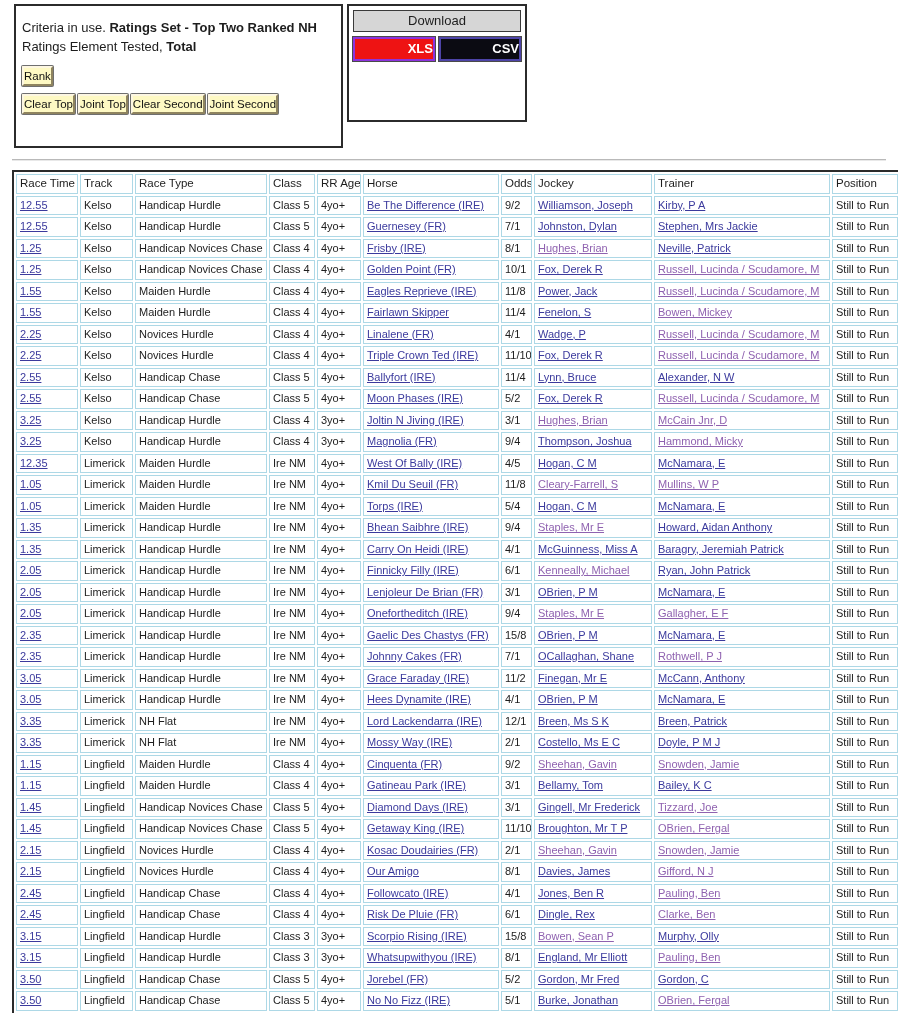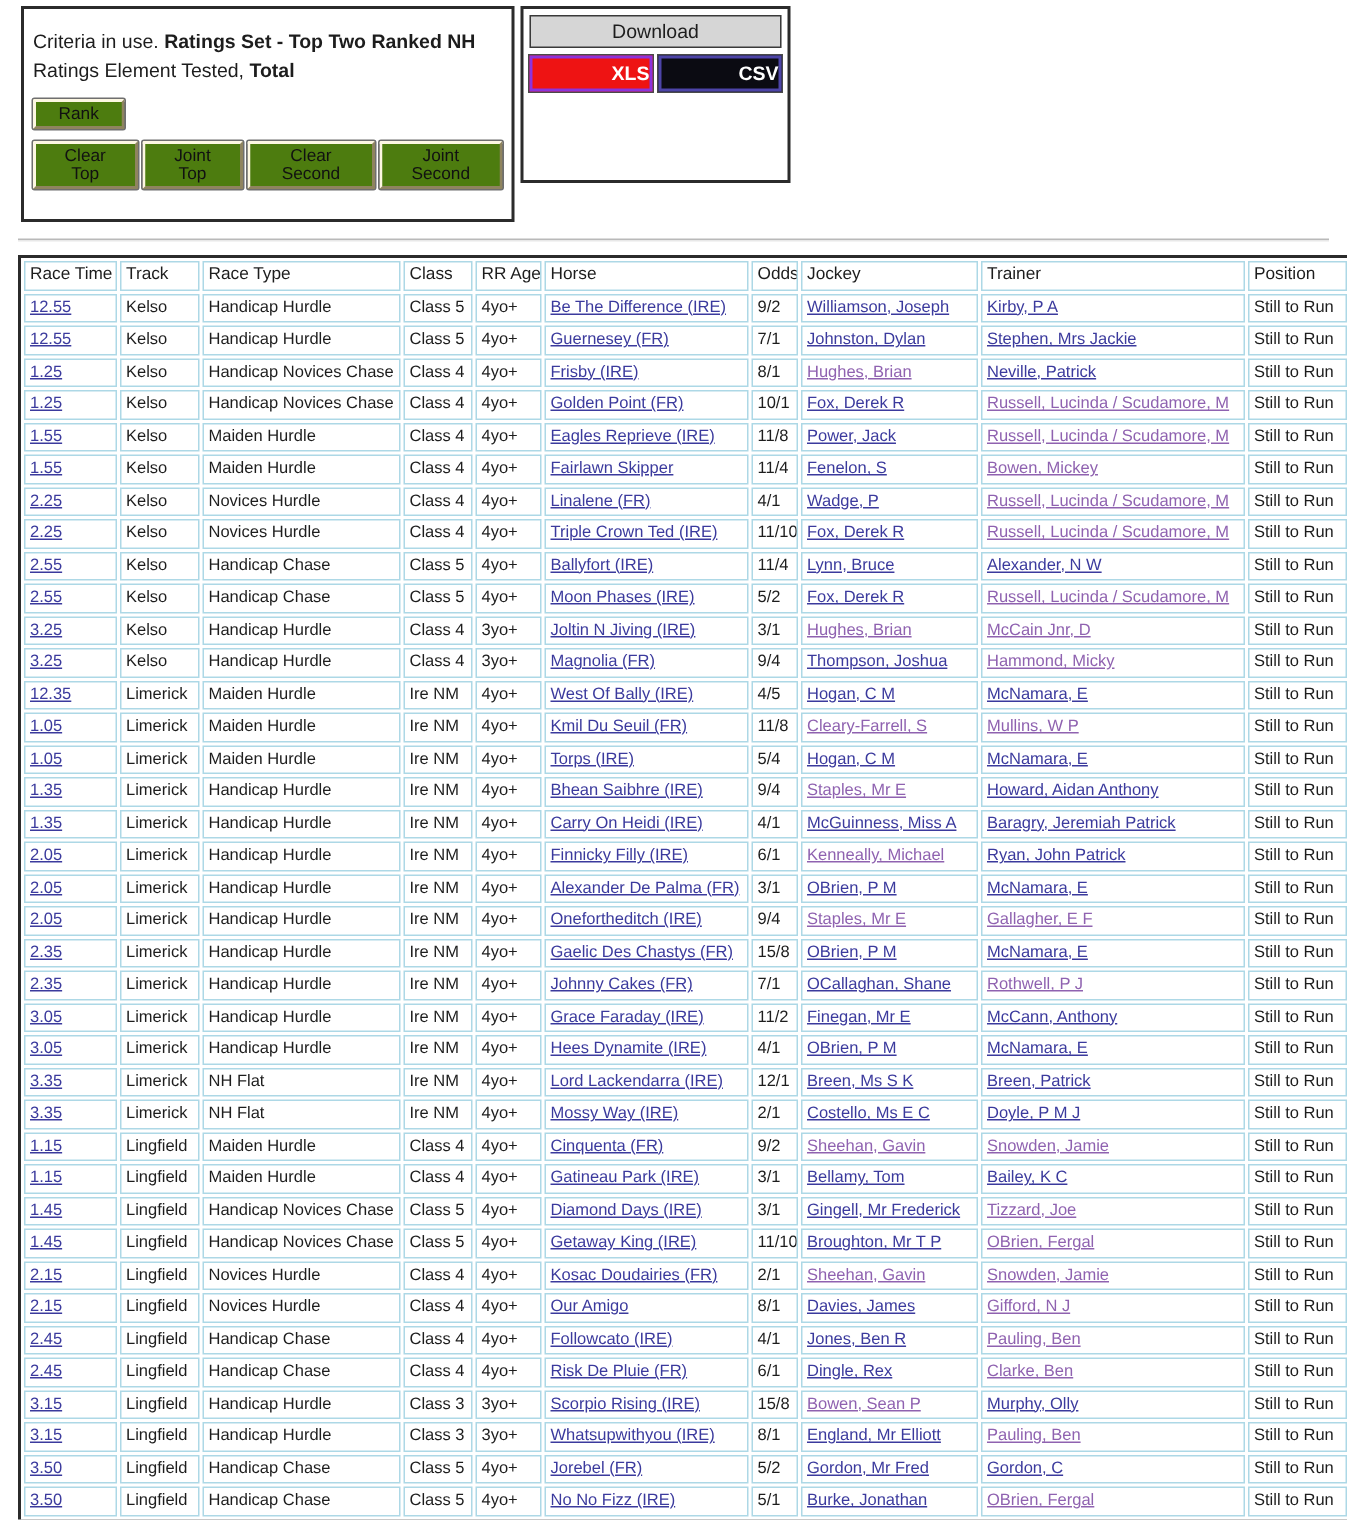--- a/index.html
+++ b/index.html
@@ -10,22 +10,22 @@
     width:898px;height:1013px;box-sizing:border-box;padding:4px 12px;
     font-family:"Liberation Sans",sans-serif;color:var(--ink);
   }
   
   .top-area{display:flex;gap:4px;align-items:stretch;}
   .panel{border:2px solid #2b2b2b;background:#fff;box-sizing:border-box;}
   .criteria-panel{width:329px;height:144px;padding:5px 6px;margin-left:2px;}
   .criteria-text{font-size:13px;line-height:19px;margin-top:7px;white-space:nowrap;overflow:hidden;}
   .criteria-text b{font-weight:bold;}
   .btn{
-    background:#4d7c0f;color:#111;font-family:"Liberation Sans",sans-serif;
-    font-size:11.5px;padding:2px 15px;cursor:pointer;
+    background:#fef9c3;color:#111;font-family:"Liberation Sans",sans-serif;
+    font-size:11.5px;padding:2px 0;cursor:pointer;
     border:2px solid;border-color:#fdf7e2 #8f845f #8f845f #fdf7e2;
     box-shadow:0 0 0 1px #6f6f6f;border-radius:1px;
   }
   .rank-row{margin-top:10px;}
   .btn-row{margin-top:8px;display:flex;gap:3px;}
   
   .download-panel{width:180px;height:118px;padding:4px;display:flex;flex-direction:column;}
   .download-header{
     background:#d6d6d6;border:1px solid #3a3a3a;text-align:center;
     font-size:13px;padding:2px 0 3px 0;
@@ -329,21 +329,21 @@
         <td><a href="#" class="visited">Kenneally, Michael</a></td>
         <td><a href="#">Ryan, John Patrick</a></td>
         <td>Still to Run</td>
       </tr>
       <tr>
         <td><a href="#">2.05</a></td>
         <td>Limerick</td>
         <td>Handicap Hurdle</td>
         <td>Ire NM</td>
         <td>4yo+</td>
-        <td><a href="#">Alexander De Palma (FR)</a></td>
+        <td><a href="#">Lenjoleur De Brian (FR)</a></td>
         <td>3/1</td>
         <td><a href="#">OBrien, P M</a></td>
         <td><a href="#">McNamara, E</a></td>
         <td>Still to Run</td>
       </tr>
       <tr>
         <td><a href="#">2.05</a></td>
         <td>Limerick</td>
         <td>Handicap Hurdle</td>
         <td>Ire NM</td>

